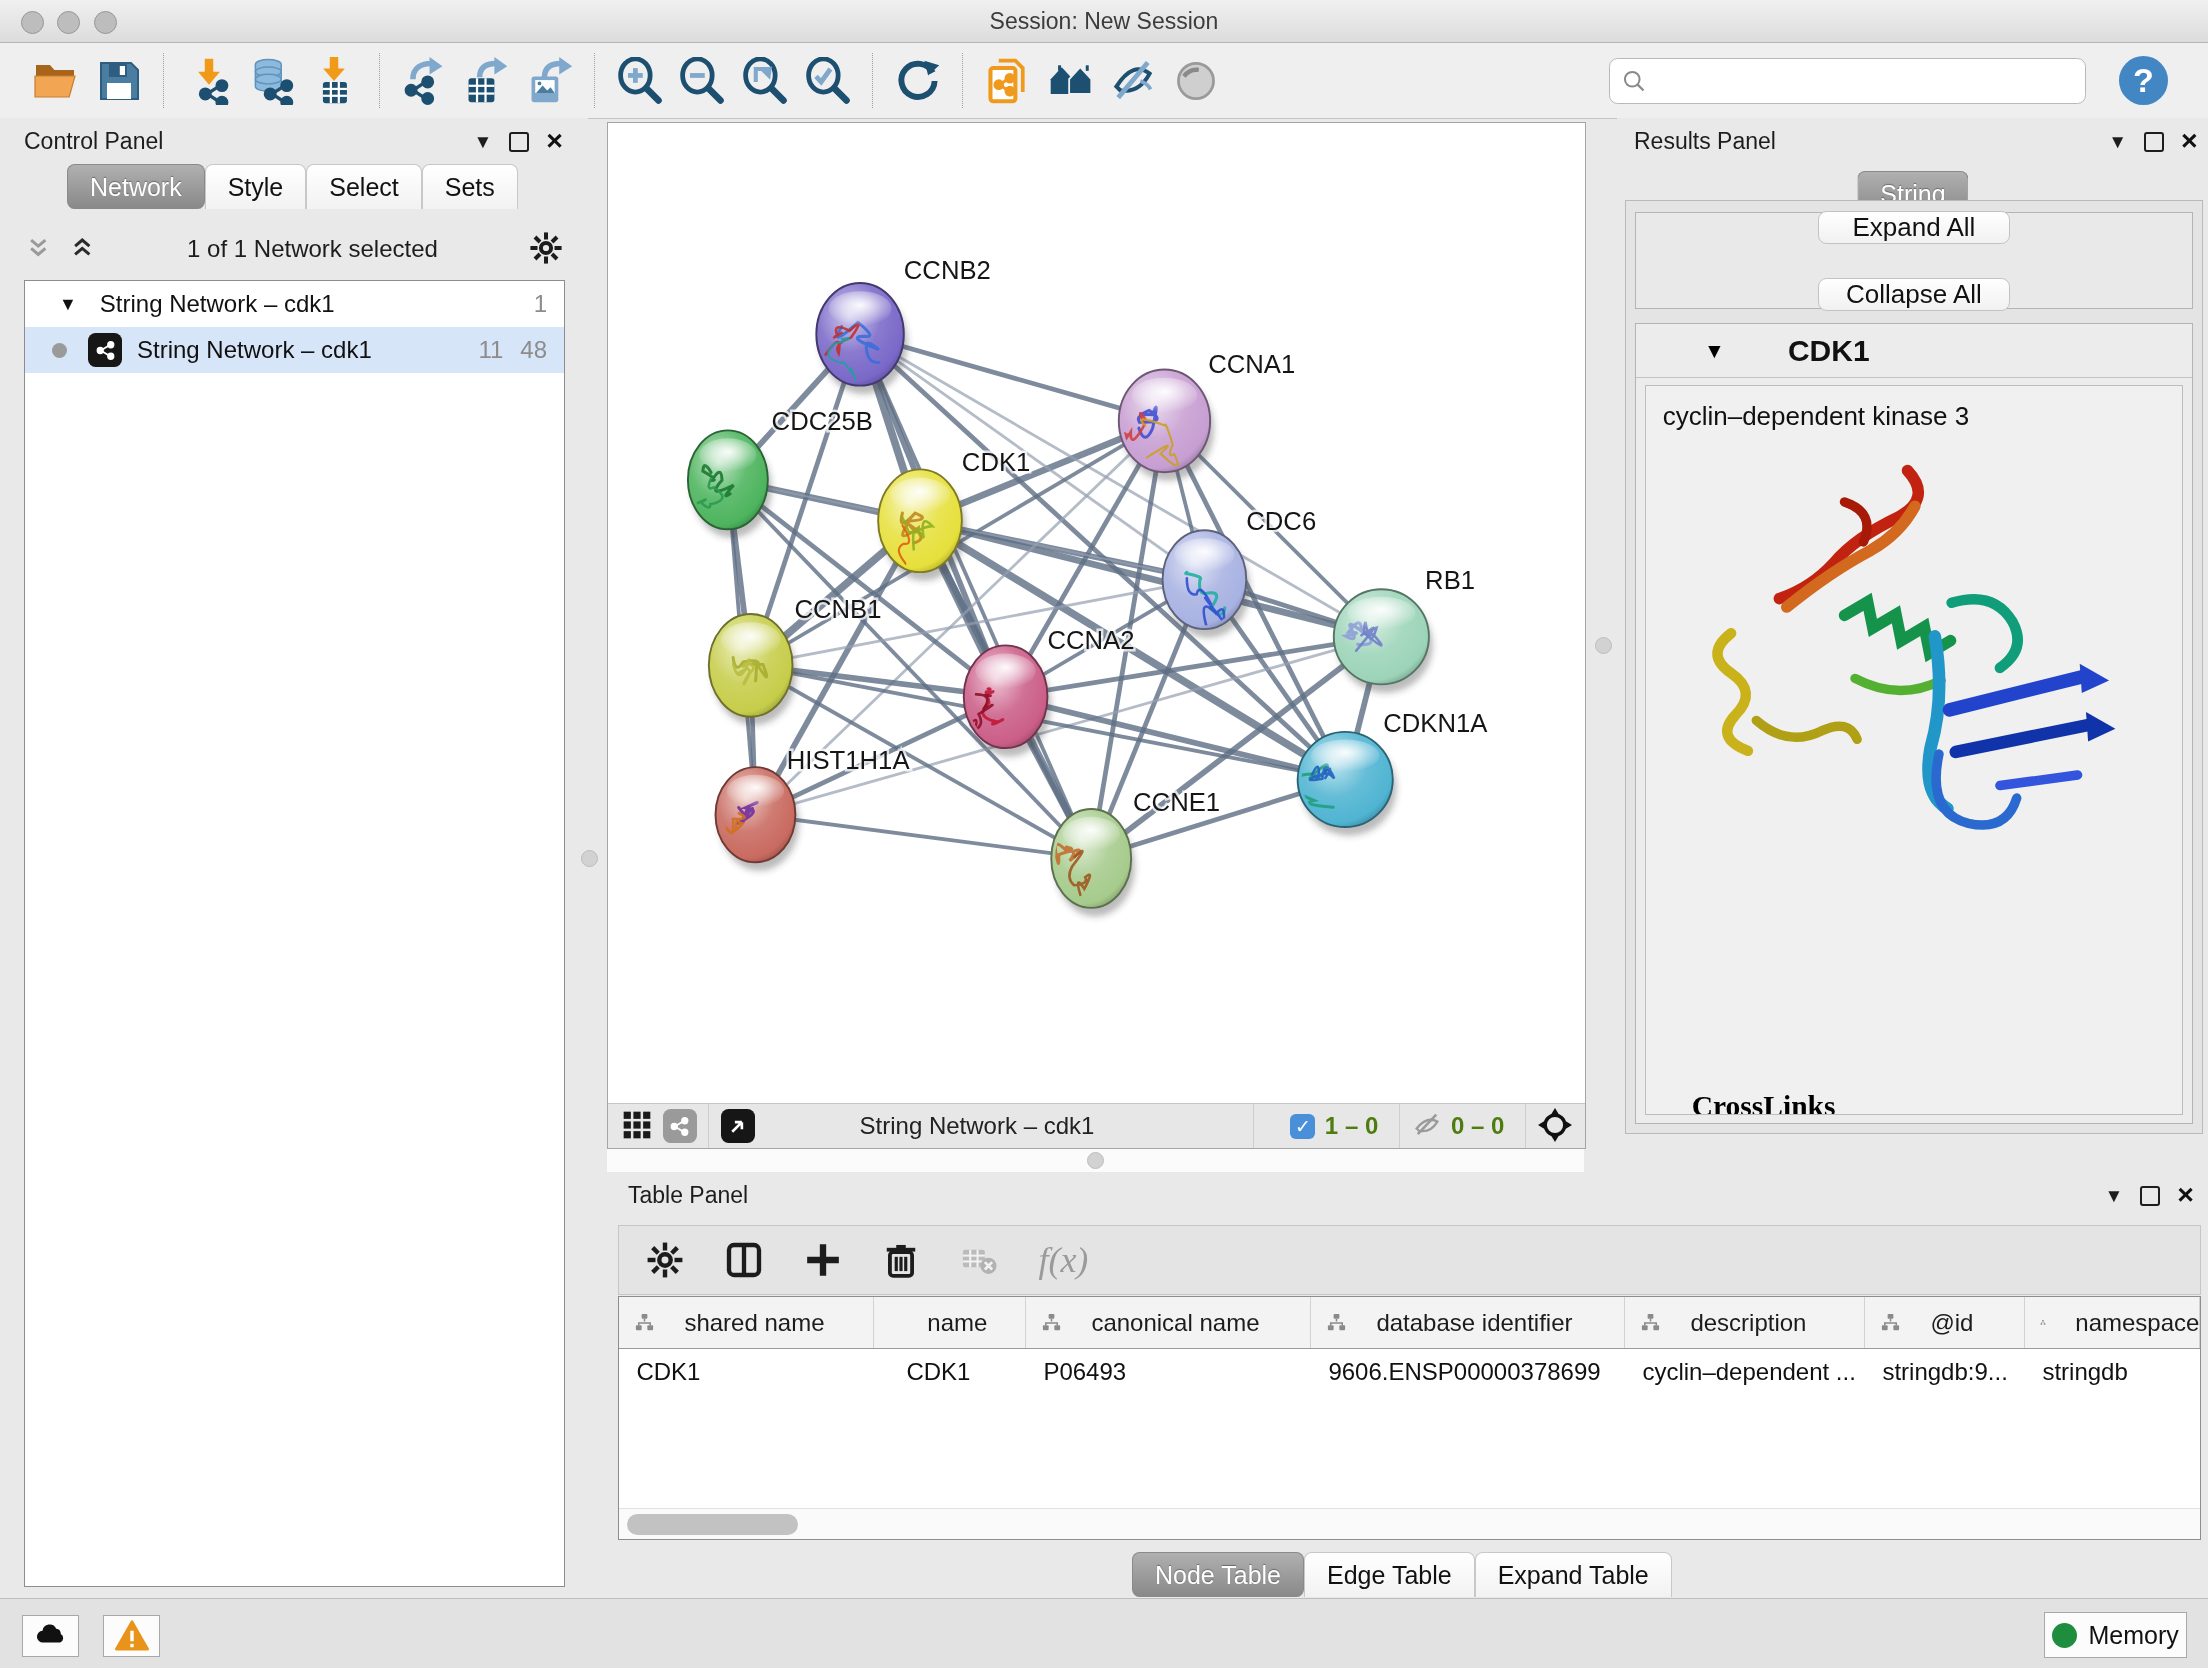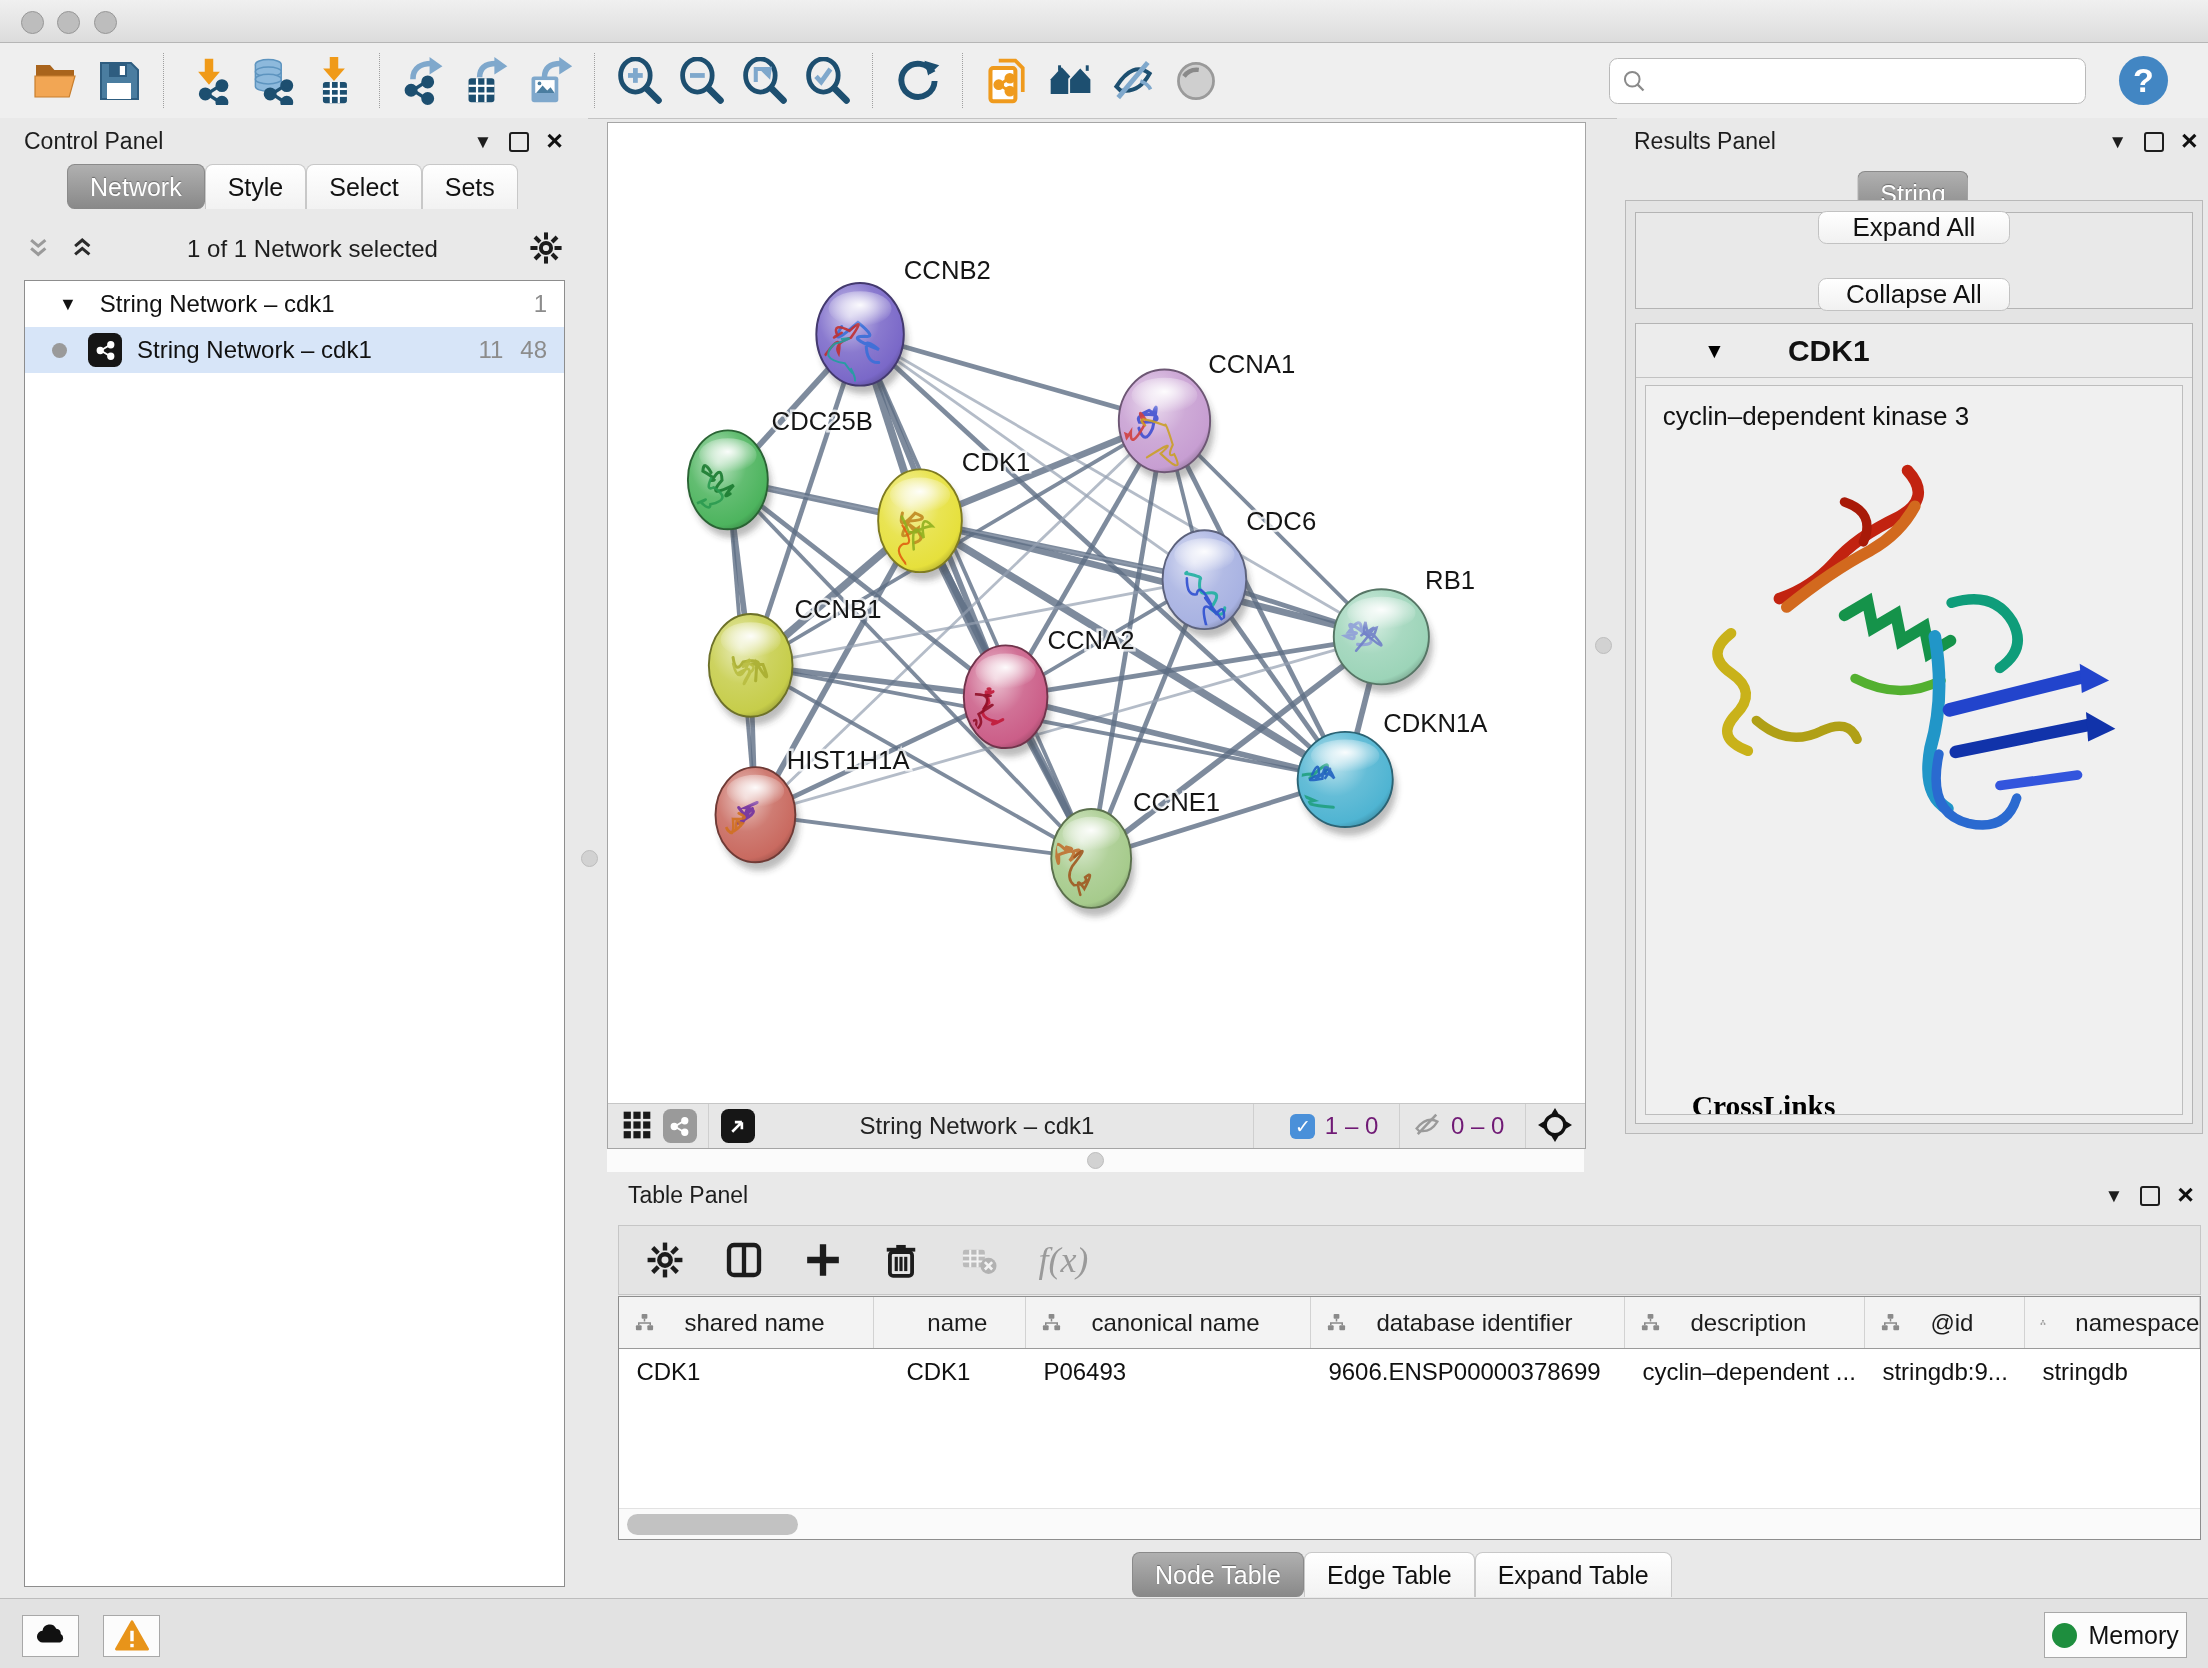--- a/index.html
+++ b/index.html
@@ -48,21 +48,21 @@
   .tree-dot{width:15px;height:15px;border-radius:50%;background:#9a9a9a;margin:0 21px 0 27px;}
   .share-badge{width:34px;height:34px;border-radius:7.6px;background:#161616;display:flex;
                align-items:center;justify-content:center;margin-right:15px;}
   
   .net-panel{position:absolute;left:607px;top:122px;width:977px;height:1025px;
              background:#fff;border:1px solid #a5a5a5;}
   .net-toolbar{position:absolute;left:0;right:0;bottom:0;height:44px;background:#e7e7e7;
                border-top:1px solid #c6c6c6;display:flex;align-items:center;}
   .ntsep{width:0;height:44px;border-left:1px solid #cfcfcf;margin:0 11.4px;}
   .nt-name{font-size:24px;color:#222;margin-left:105px;}
-  .nt-count{font-size:24px;color:#701a75;margin:0 9.5px;}
+  .nt-count{font-size:24px;color:#4d7c0f;margin:0 9.5px;font-weight:bold;}
   .checkbox{width:25px;height:25px;border-radius:5.7px;background:#4a90d9;color:#fff;font-size:19px;
             display:flex;align-items:center;justify-content:center;margin-left:25px;}
   .splitter-grip{width:15px;height:15px;border-radius:50%;background:#d2d2d2;border:1px solid #bdbdbd;}
   .hsplit{position:absolute;left:607px;top:1147px;width:977px;height:25px;background:#fbfbfb;
           border-top:1px solid #d8d8d8;display:flex;align-items:center;justify-content:center;}
   .vsplit-l{position:absolute;left:571px;top:118px;width:36px;height:1480px;
             display:flex;align-items:center;justify-content:center;}
   .vsplit-r{position:absolute;left:1585px;top:118px;width:36px;height:1054px;
             display:flex;align-items:center;justify-content:center;}
   
@@ -118,20 +118,21 @@
 <body>
 
 <div id="root">
 
   <div class="titlebar">
     <div class="traffic">
       <span class="tl"></span>
       <span class="tl"></span>
       <span class="tl"></span>
     </div>
+    <div class="wintitle">Session: New Session</div>
   </div>
 
   <div class="toolbar">
     <div style="width:25px"></div>
     <div class="tbtn">
       <svg viewBox="0 0 24 24">
           <path fill="#a9641c" d="M2 4h7l2.2 2.5H21v3H2z"></path>
           <path fill="#f2a654" stroke="#c87f2e" stroke-width=".6" d="M1.5 9.5h20L18.6 20H1.5z"></path>
         </svg>
     </div>

